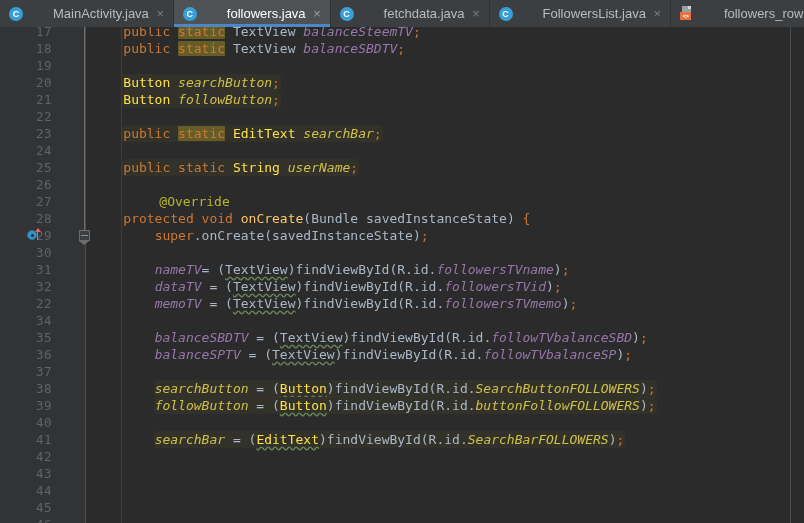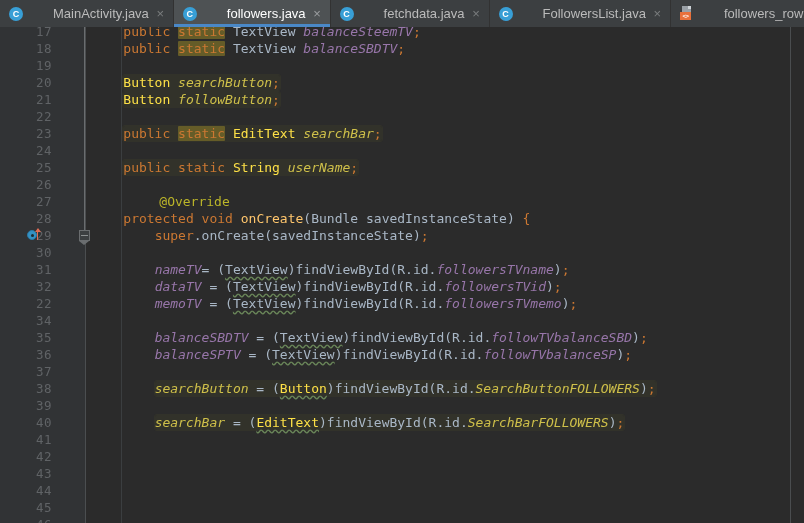--- a/index.html
+++ b/index.html
@@ -286,20 +286,21 @@
           <div class="line">        <span class="kw">super</span>.<span class="ident">onCreate</span>(<span class="ident">savedInstanceState</span>)<span class="semi">;</span></div>
           <div class="line">&nbsp;</div>
           <div class="line">        <span class="fld">nameTV</span>= (<span class="type warnwave">TextView</span>)<span class="ident">findViewById</span>(<span class="ident">R</span>.<span class="ident">id</span>.<span class="fld">followersTVname</span>)<span class="semi">;</span></div>
           <div class="line">        <span class="fld">dataTV</span> = (<span class="type warnwave">TextView</span>)<span class="ident">findViewById</span>(<span class="ident">R</span>.<span class="ident">id</span>.<span class="fld">followersTVid</span>)<span class="semi">;</span></div>
           <div class="line">        <span class="fld">memoTV</span> = (<span class="type warnwave">TextView</span>)<span class="ident">findViewById</span>(<span class="ident">R</span>.<span class="ident">id</span>.<span class="fld">followersTVmemo</span>)<span class="semi">;</span></div>
           <div class="line">&nbsp;</div>
           <div class="line">        <span class="fld">balanceSBDTV</span> = (<span class="type warnwave">TextView</span>)<span class="ident">findViewById</span>(<span class="ident">R</span>.<span class="ident">id</span>.<span class="fld">followTVbalanceSBD</span>)<span class="semi">;</span></div>
           <div class="line">        <span class="fld">balanceSPTV</span> = (<span class="type warnwave">TextView</span>)<span class="ident">findViewById</span>(<span class="ident">R</span>.<span class="ident">id</span>.<span class="fld">followTVbalanceSP</span>)<span class="semi">;</span></div>
           <div class="line">&nbsp;</div>
           <div class="line">        <span class="hl"><span class="fld-y">searchButton</span> = (<span class="kwy warnwave">Button</span>)<span class="ident">findViewById</span>(<span class="ident">R</span>.<span class="ident">id</span>.<span class="fld-y">SearchButtonFOLLOWERS</span>)<span class="semi">;</span></span></div>
+          <div class="line">        <span class="hl"><span class="fld-y">followButton</span> = (<span class="kwy warnwave">Button</span>)<span class="ident">findViewById</span>(<span class="ident">R</span>.<span class="ident">id</span>.<span class="fld-y">buttonFollowFOLLOWERS</span>)<span class="semi">;</span></span></div>
           <div class="line">&nbsp;</div>
           <div class="line">        <span class="hl"><span class="fld-y">searchBar</span> = (<span class="kwy warnwave">EditText</span>)<span class="ident">findViewById</span>(<span class="ident">R</span>.<span class="ident">id</span>.<span class="fld-y">SearchBarFOLLOWERS</span>)<span class="semi">;</span></span></div>
           <div class="line">&nbsp;</div>
           <div class="line">&nbsp;</div>
         </div>
     </div>
   </div>
 </div>
 
 </body></html>

